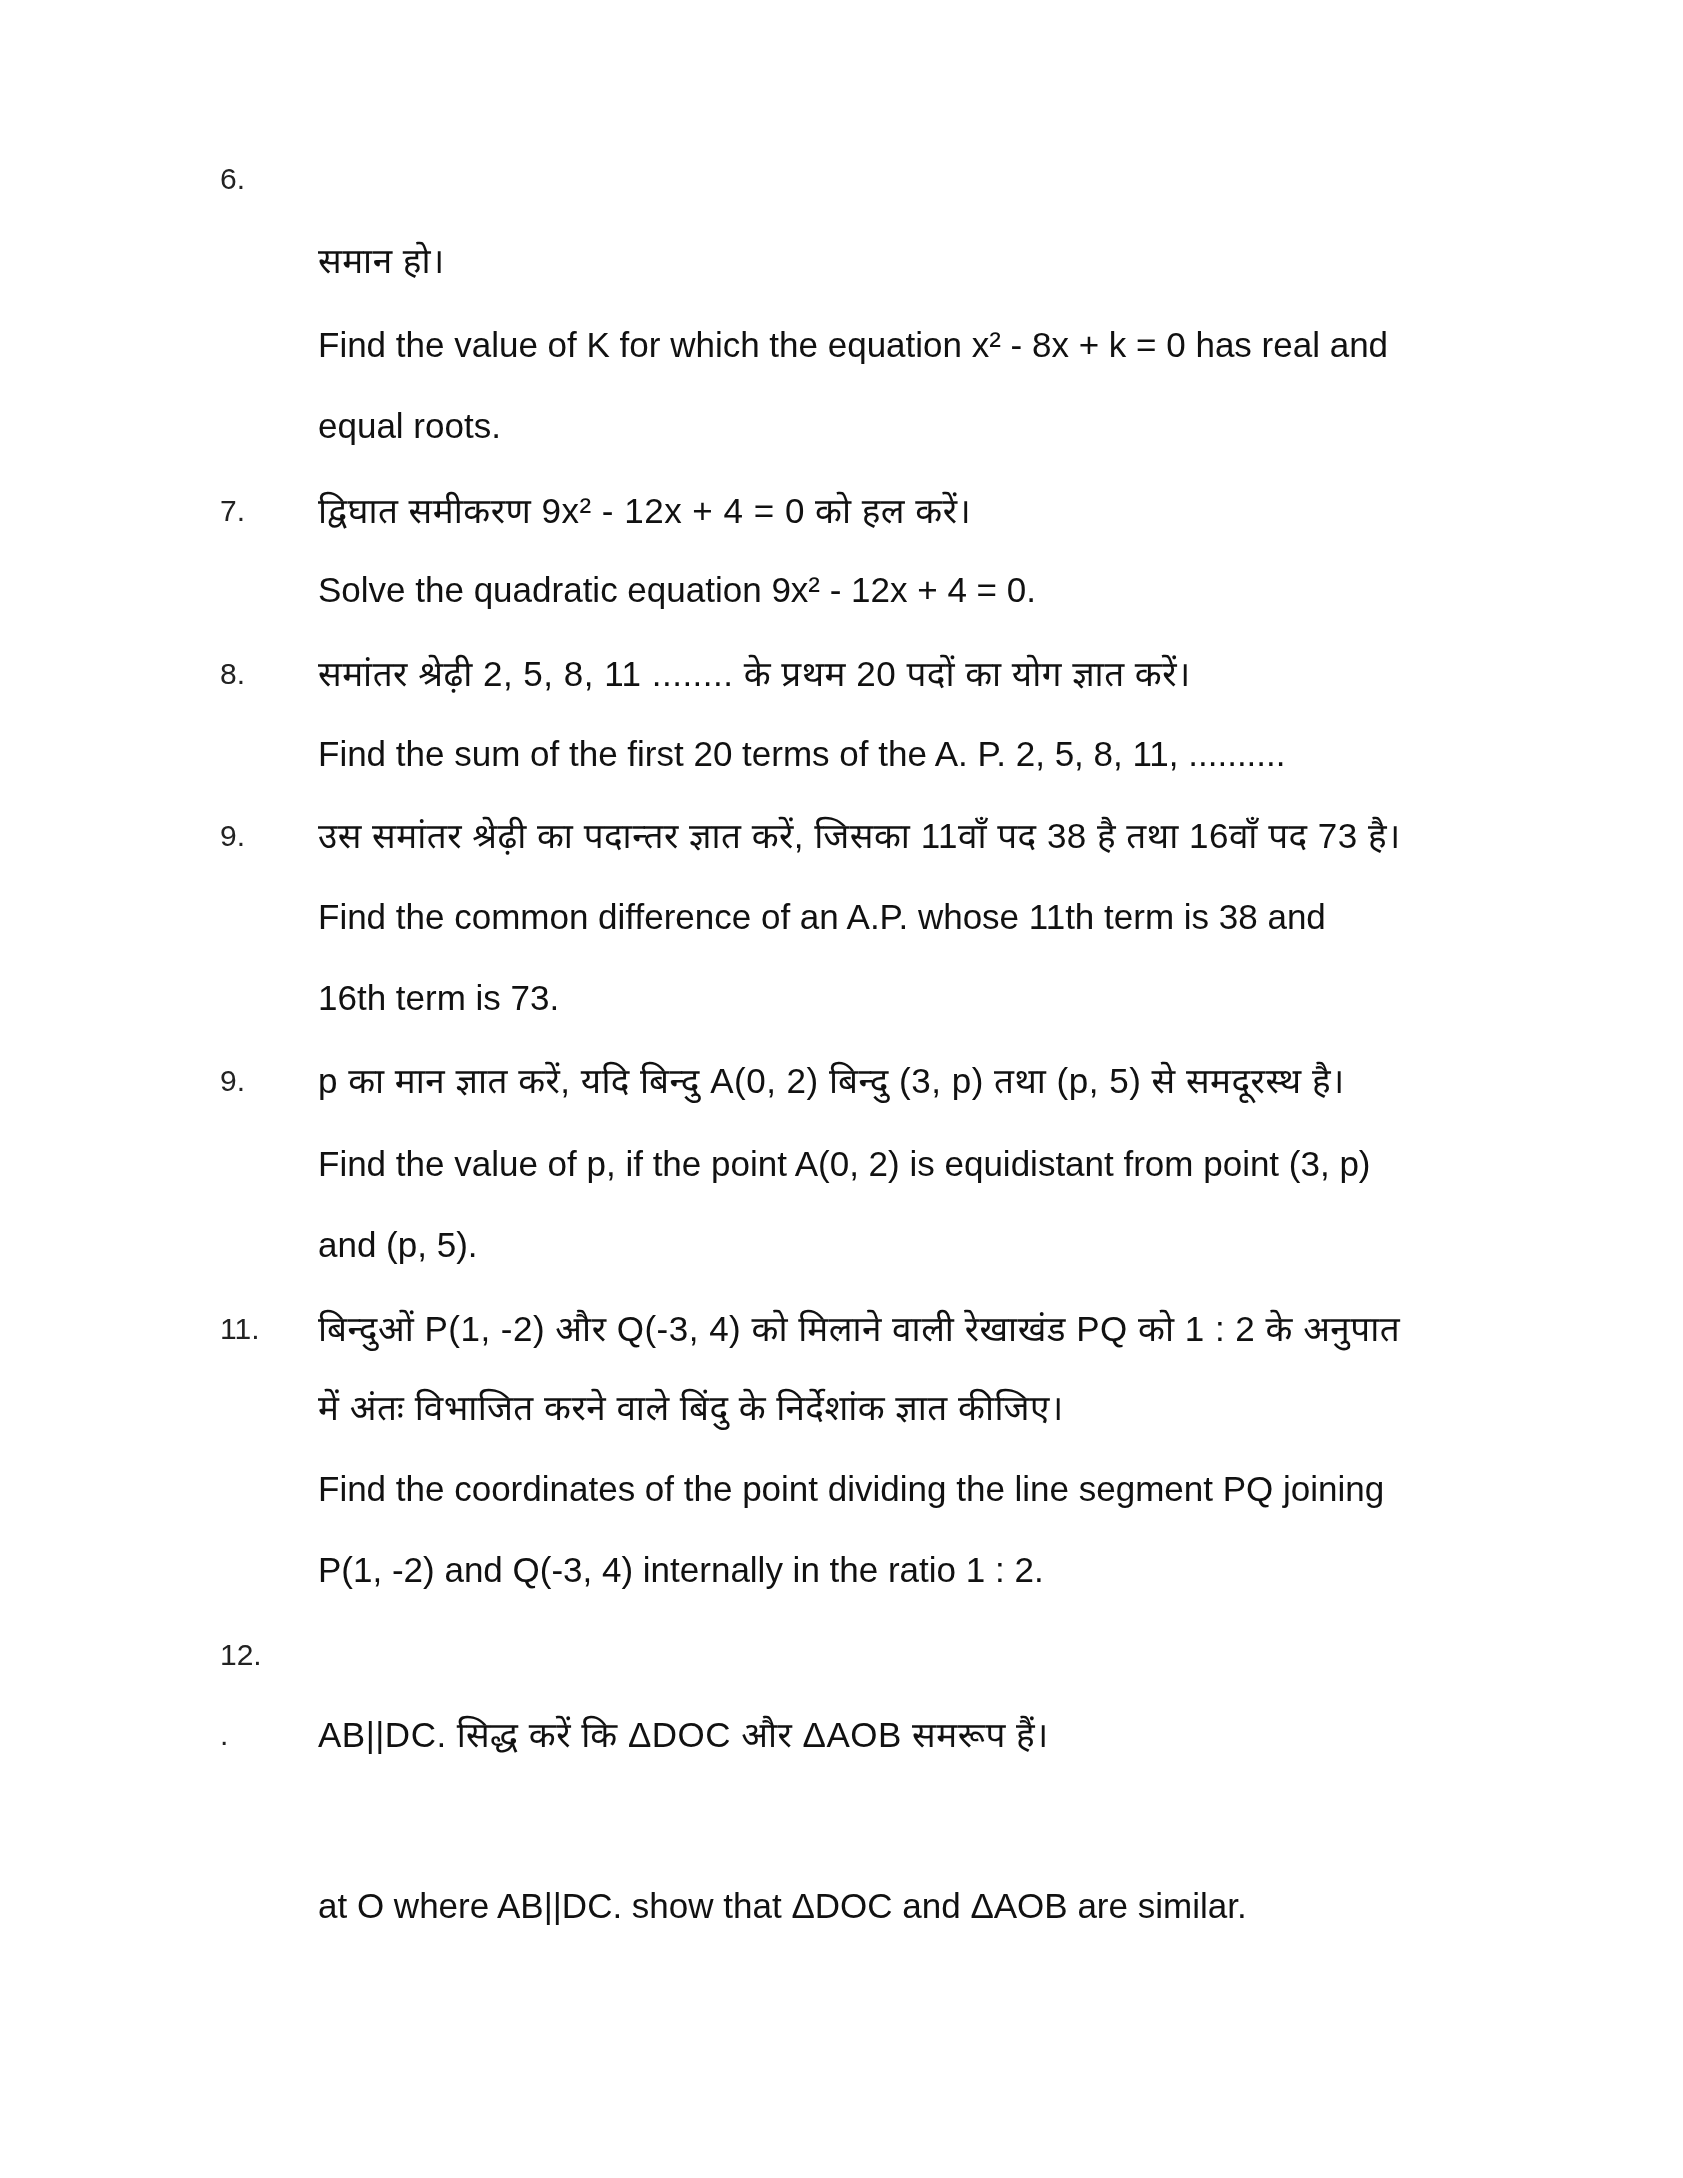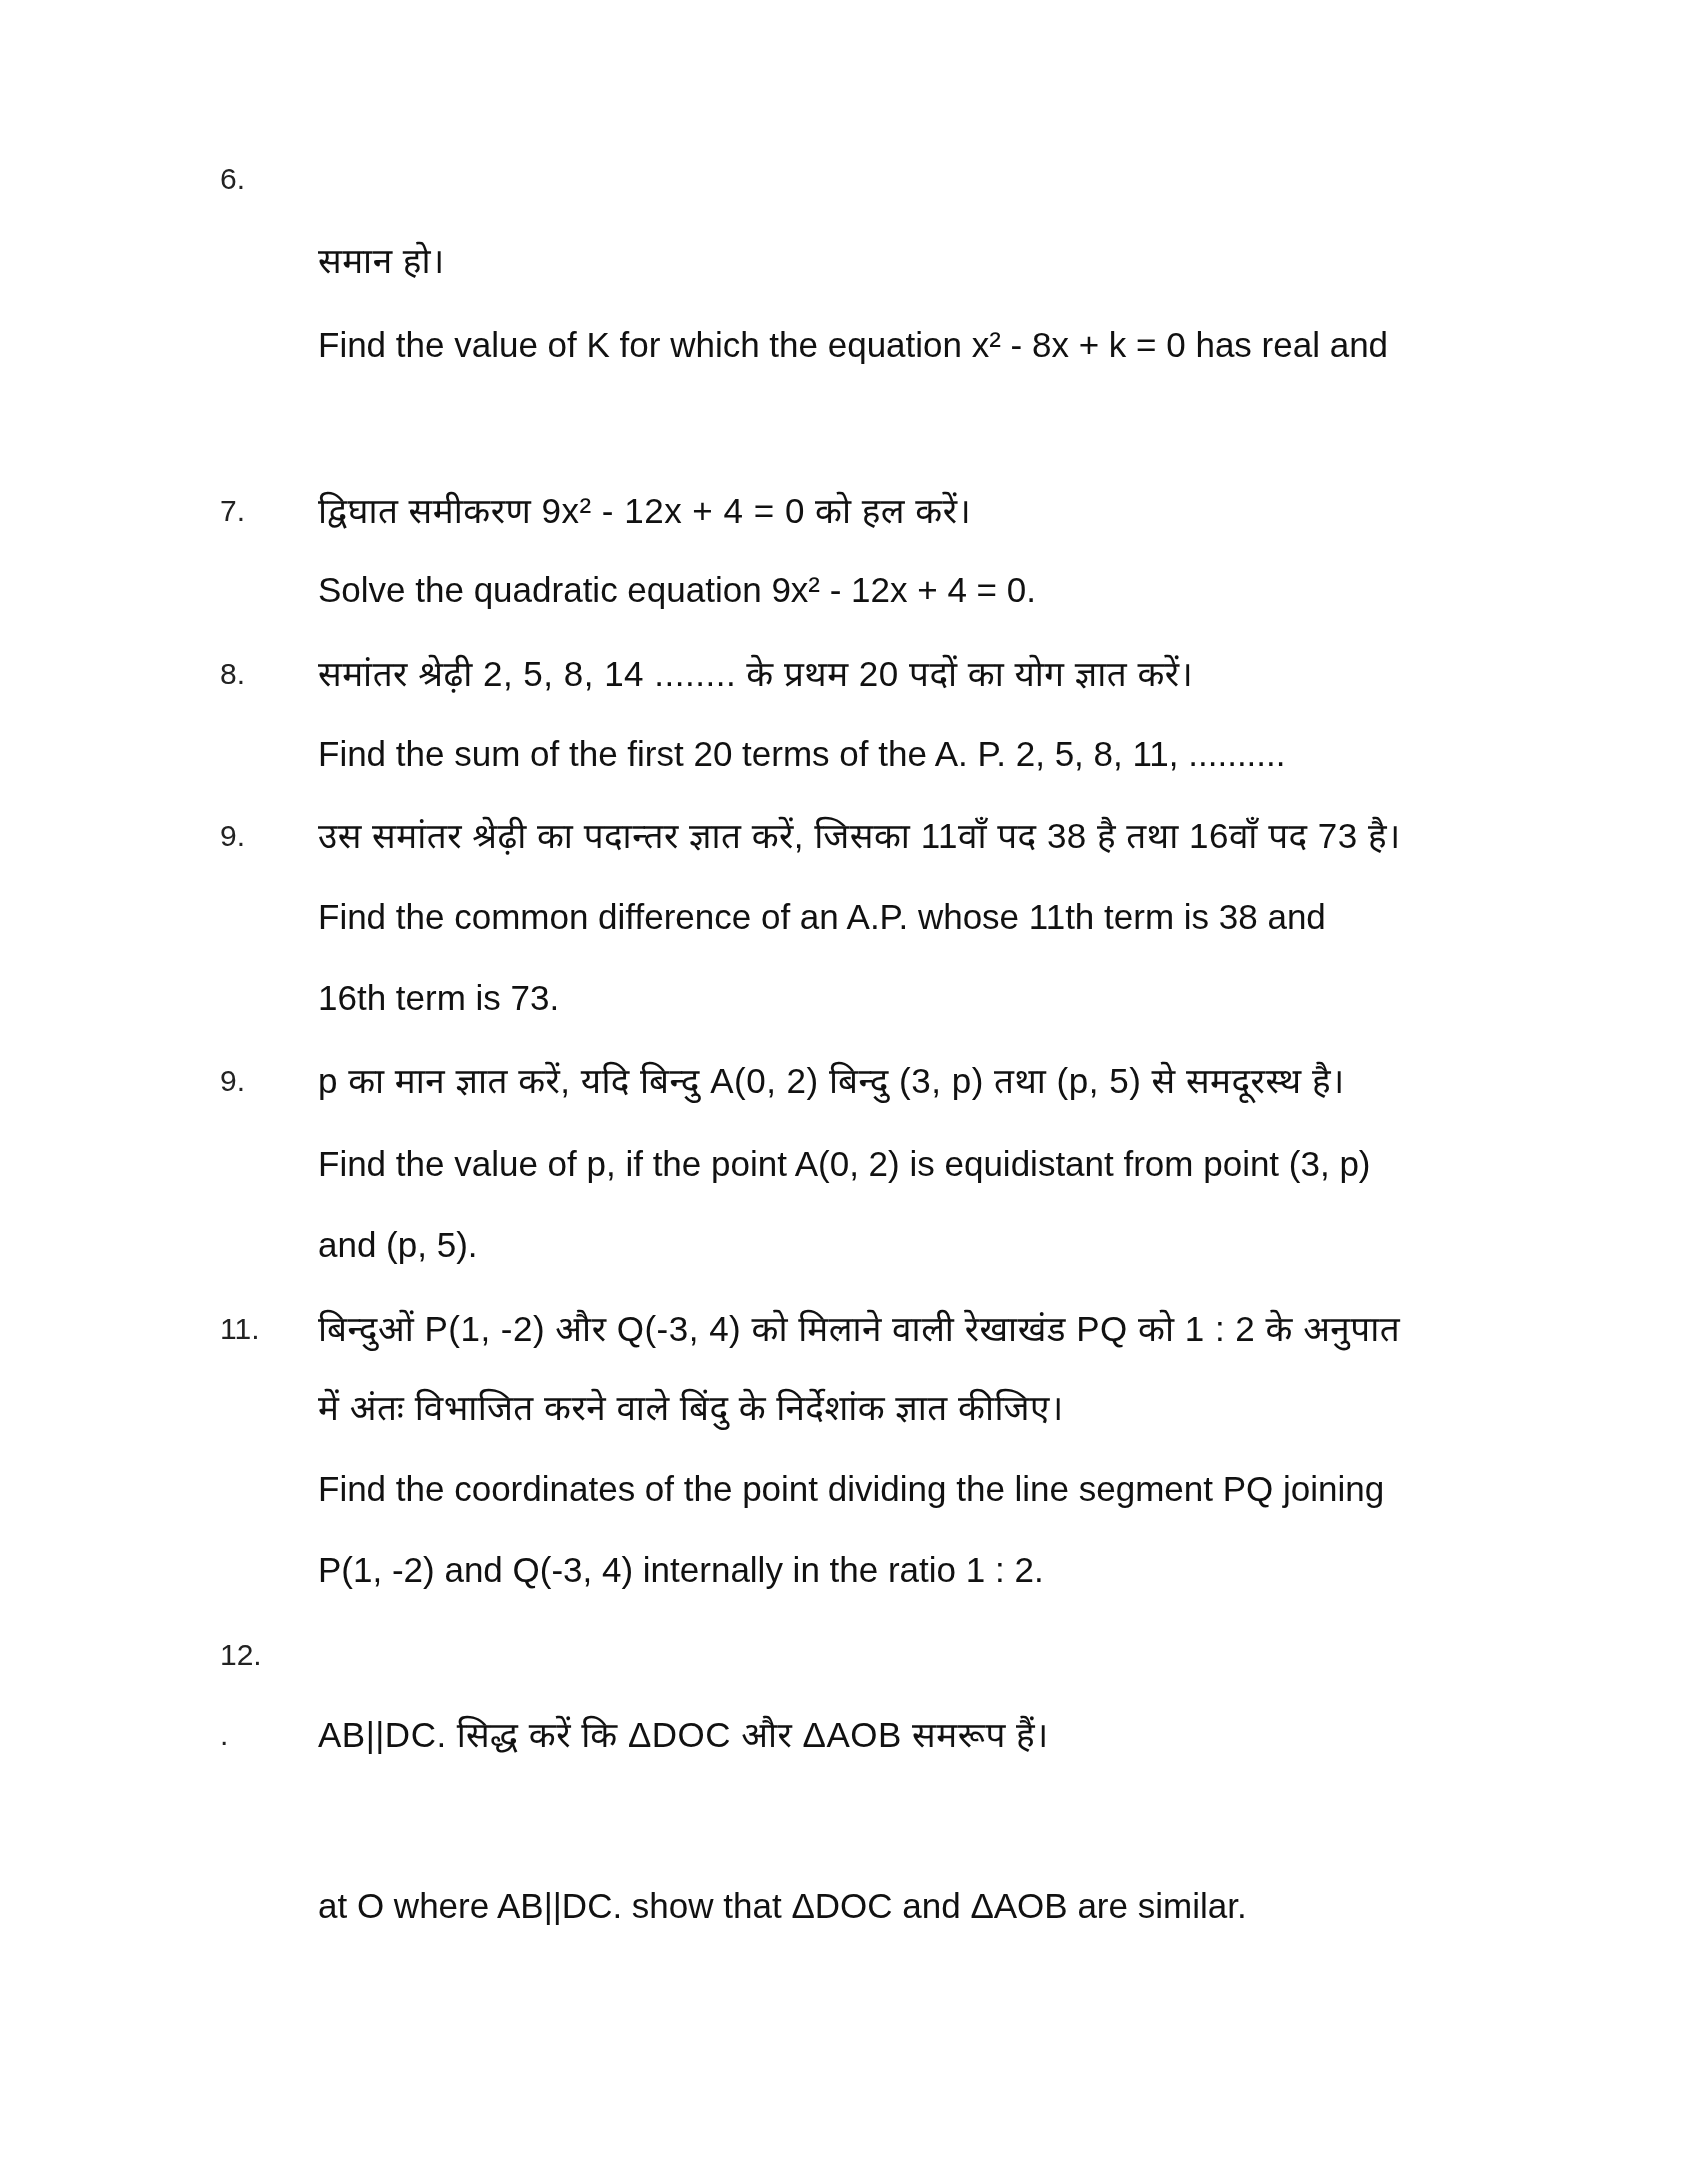--- a/index.html
+++ b/index.html
@@ -27,32 +27,35 @@
 
   <div class="line" style="top:149px">
     <span class="num">6.</span>
   </div>
   <div class="line" style="top:231px">
     <span class="txt hi">समान हो।</span>
   </div>
   <div class="line" style="top:315px">
     <span class="txt">Find the value of K for which the equation x² - 8x + k = 0 has real and</span>
   </div>
+  <div class="line" style="top:396px">
+    <span class="txt">equal roots.</span>
+  </div>
 
   <div class="line" style="top:481px">
     <span class="num">7.</span>
     <span class="txt hi">द्विघात समीकरण 9x² - 12x + 4 = 0 को हल करें।</span>
   </div>
   <div class="line" style="top:560px">
     <span class="txt">Solve the quadratic equation 9x² - 12x + 4 = 0.</span>
   </div>
 
   <div class="line" style="top:644px">
     <span class="num">8.</span>
-    <span class="txt hi">समांतर श्रेढ़ी 2, 5, 8, 14 ........ के प्रथम 20 पदों का योग ज्ञात करें।</span>
+    <span class="txt hi">समांतर श्रेढ़ी 2, 5, 8, 11 ........ के प्रथम 20 पदों का योग ज्ञात करें।</span>
   </div>
   <div class="line" style="top:724px">
     <span class="txt">Find the sum of the first 20 terms of the A. P. 2, 5, 8, 11, ..........</span>
   </div>
 
   <div class="line" style="top:806px">
     <span class="num">9.</span>
     <span class="txt hi">उस समांतर श्रेढ़ी का पदान्तर ज्ञात करें, जिसका 11वाँ पद 38 है तथा 16वाँ पद 73 है।</span>
   </div>
   <div class="line" style="top:887px">

